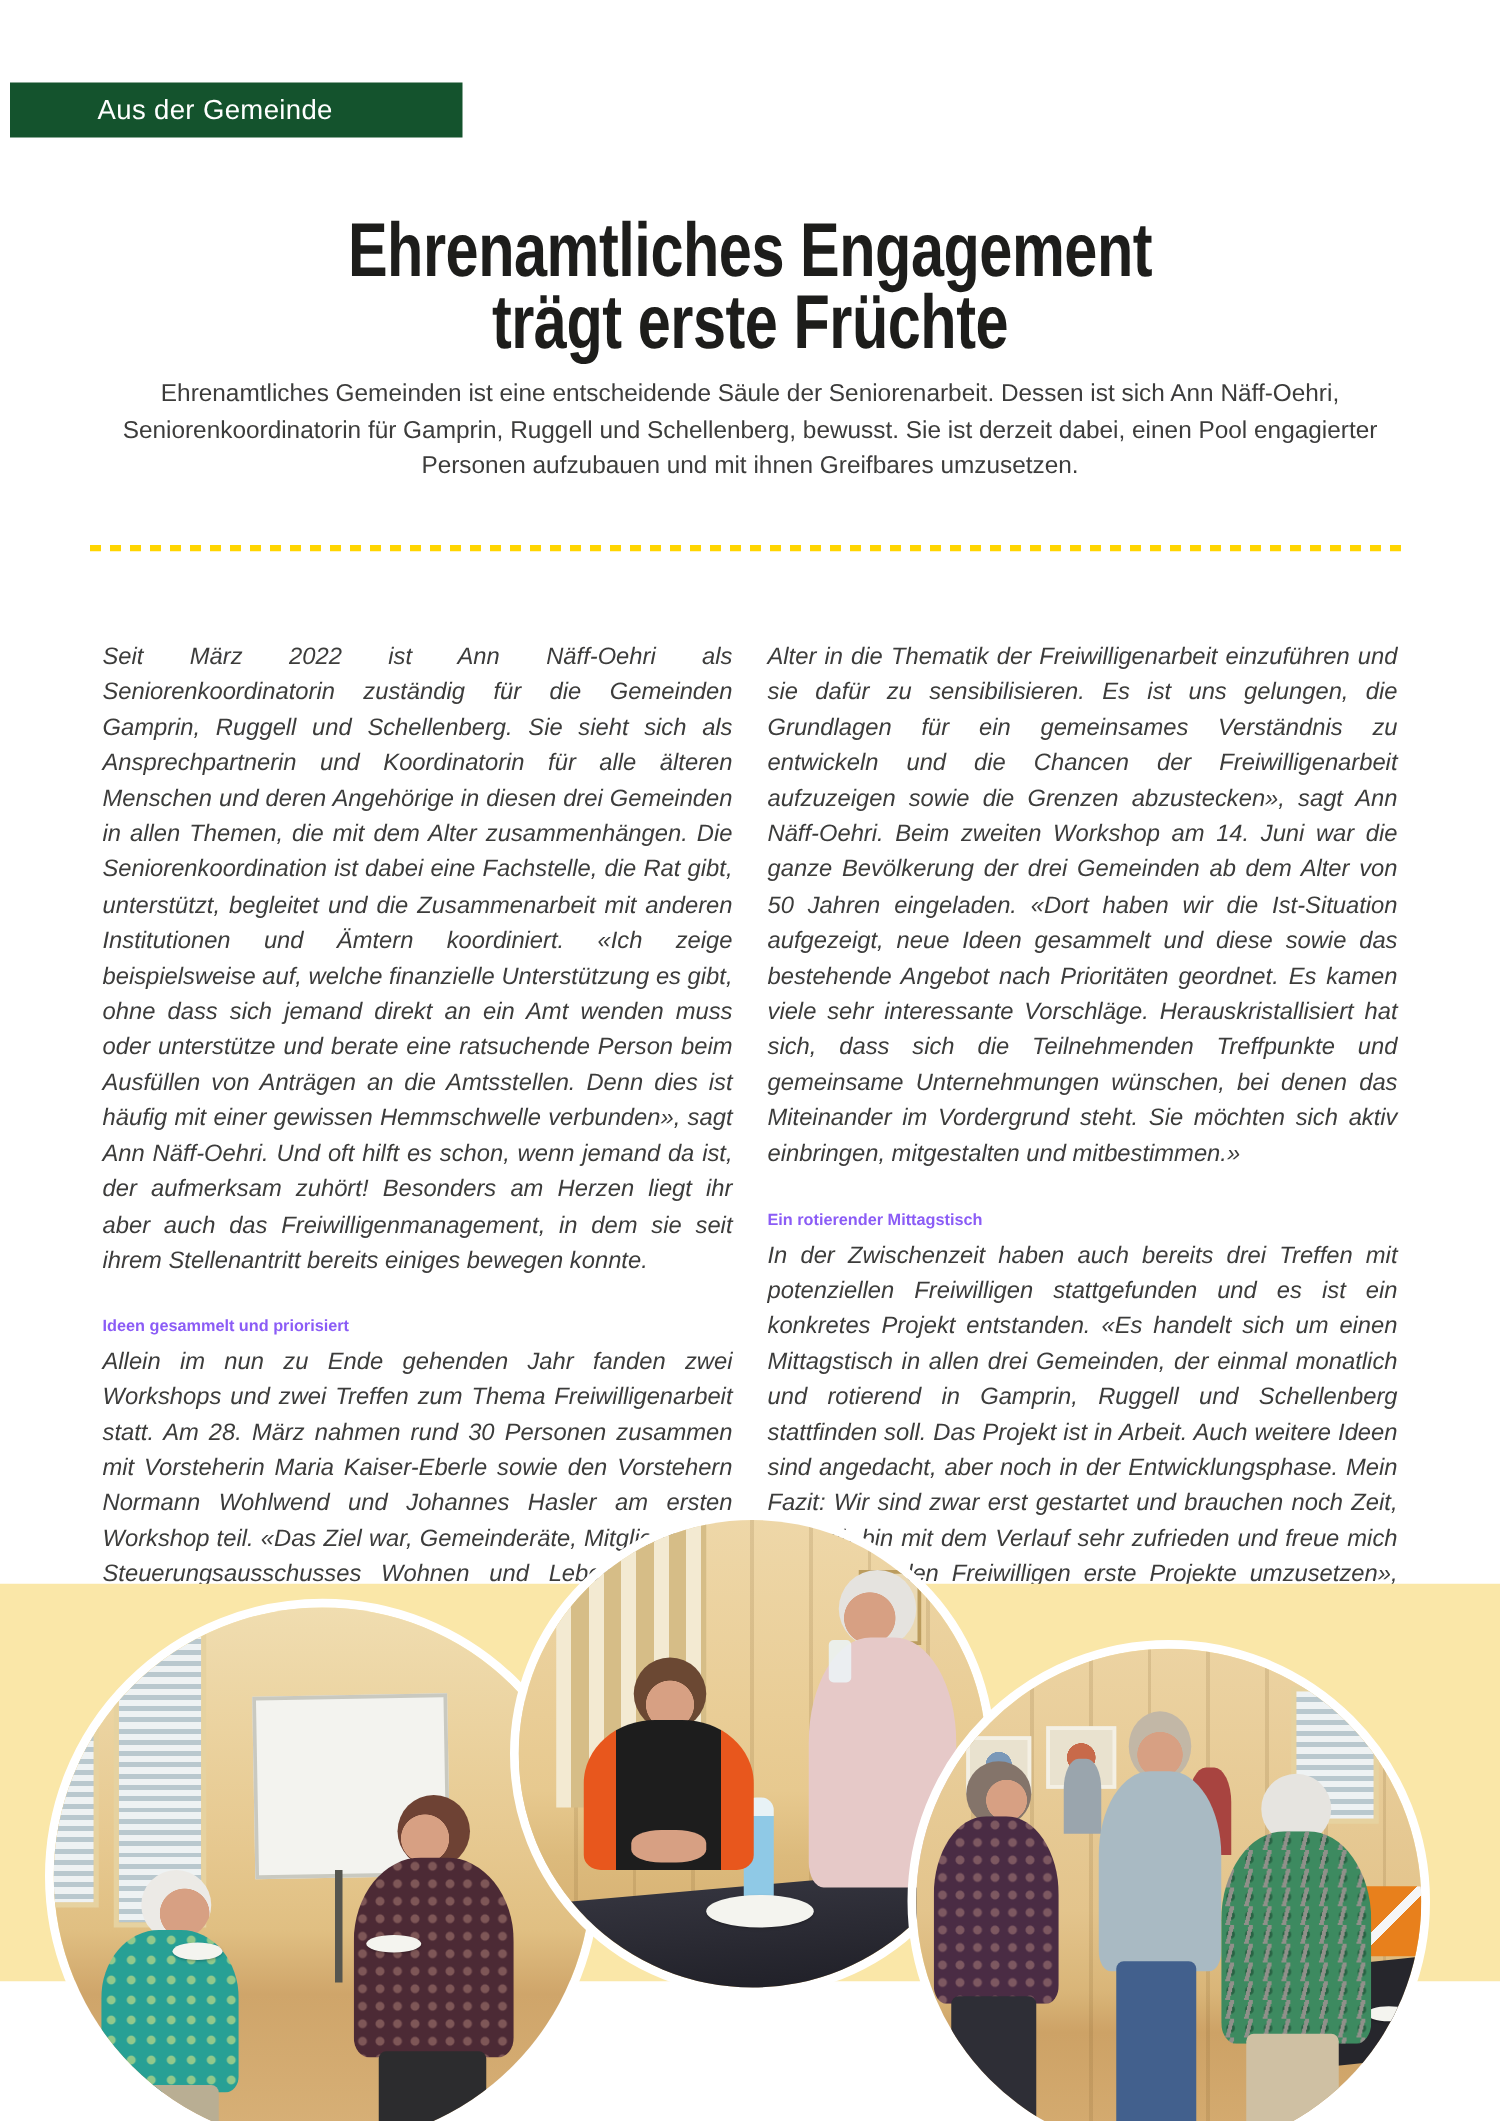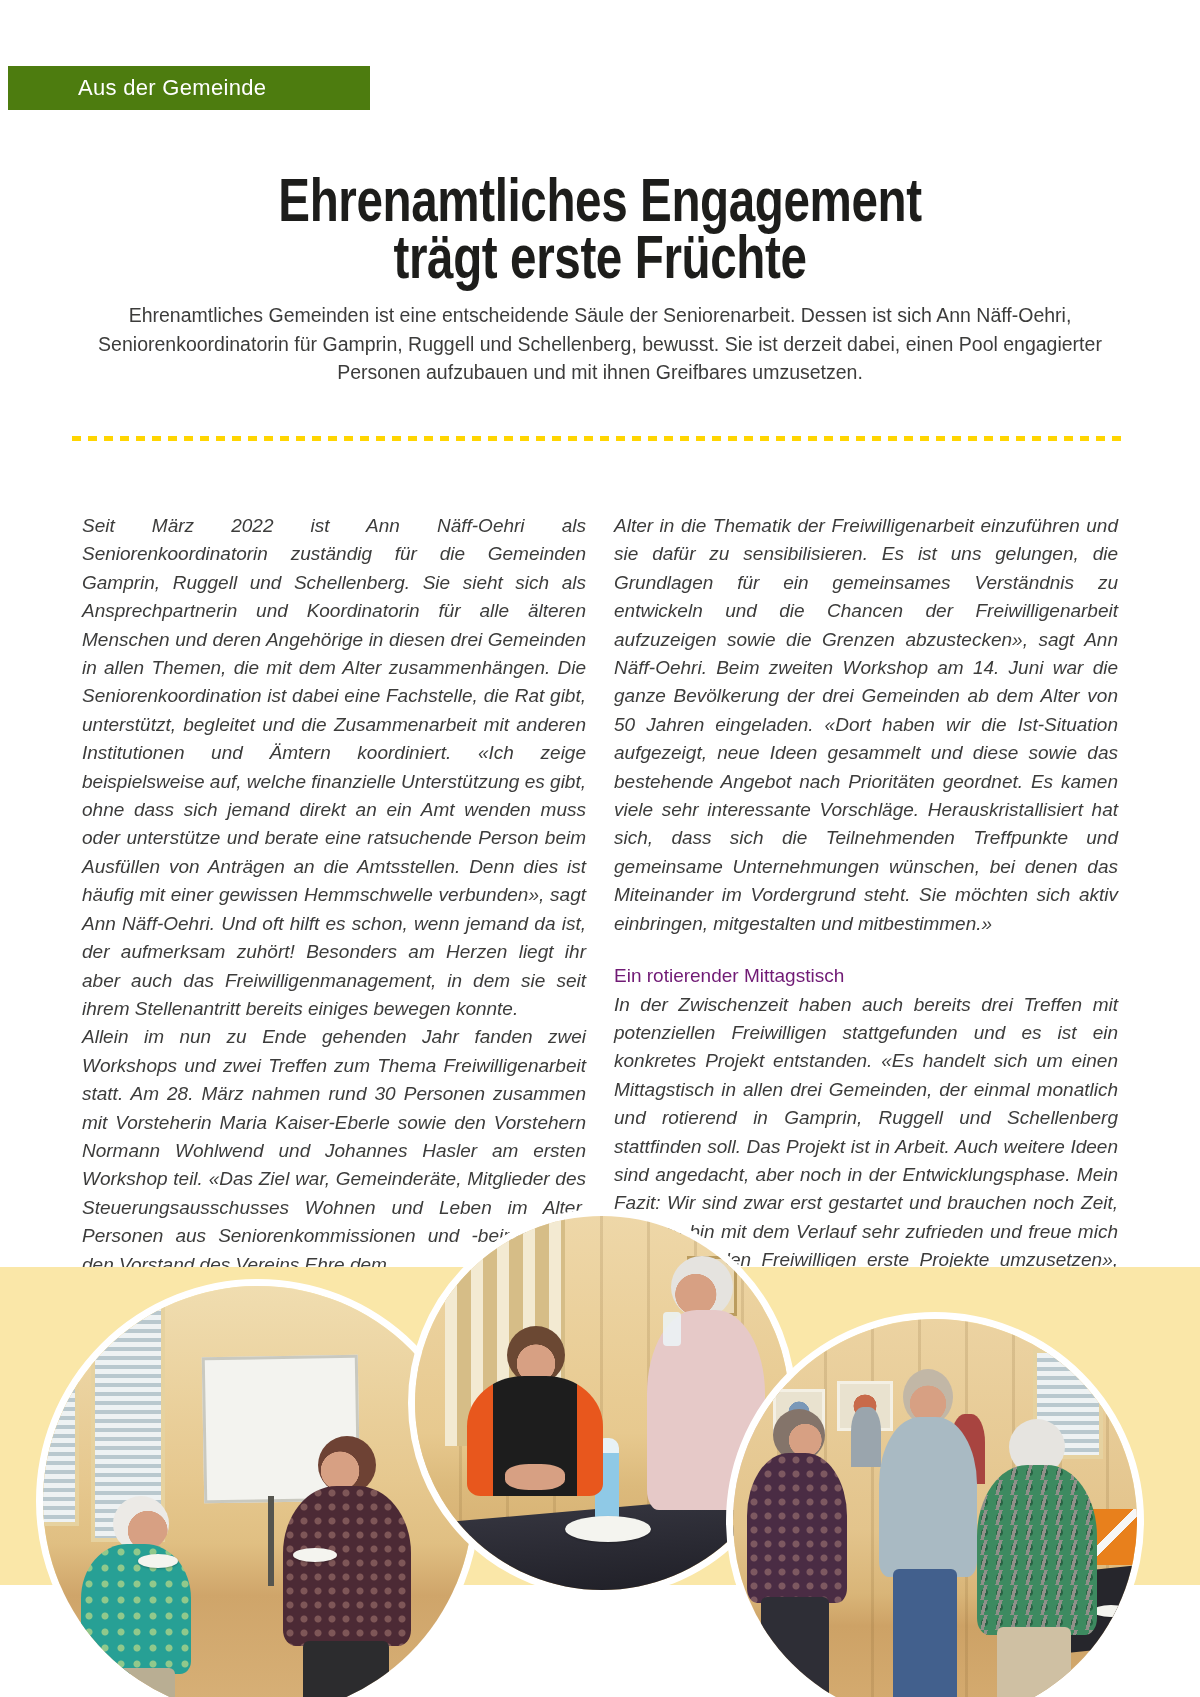--- a/index.html
+++ b/index.html
@@ -2,21 +2,21 @@
 <html lang="de"><head>
 <meta charset="utf-8">
 <style>
   html,body{margin:0;padding:0;background:#ffffff;}
   .page{
     position:relative;width:1200px;height:1697px;background:#ffffff;overflow:hidden;
     font-family:"Liberation Sans", sans-serif;color:#3c3c3b;
   }
   
   .badge{
-    position:absolute;left:8px;top:66px;width:362px;height:44px;background:#4d7c0f;
+    position:absolute;left:8px;top:66px;width:362px;height:44px;background:#14532d;
     color:#ffffff;font-size:22px;line-height:44px;padding-left:70px;box-sizing:border-box;
     letter-spacing:.3px;
   }
   .kicker{
     position:absolute;top:150px;left:0;width:100%;text-align:center;
     font-size:21px;font-weight:bold;color:#1d1d1b;
   }
   .headline{
     position:absolute;top:172px;left:0;width:100%;margin:0;text-align:center;
     font-size:61px;line-height:57px;font-weight:bold;color:#1d1d1b;
@@ -30,21 +30,21 @@
     position:absolute;top:436px;left:72px;width:1056px;height:5px;
     background:repeating-linear-gradient(90deg,#FFD500 0 9px,transparent 9px 16px);
   }
   
   .columns{
     position:absolute;top:512px;left:82px;width:1036px;display:flex;gap:28px;
     font-size:19px;line-height:28.4px;text-align:justify;color:#3c3c3b;
   }
   .col{width:504px;}
   .col p{margin:0;font-style:italic;}
-  .subheading{margin:24px 0 0 0;font-size:19px;line-height:28.4px;font-weight:normal;color:#701a75;text-align:left;}
+  .subheading{margin:24px 0 0 0;font-size:13px;line-height:28.4px;font-weight:bold;color:#8b5cf6;text-align:left;}
   
   .photo-band{position:absolute;left:0;top:1267px;width:1200px;height:318px;background:#FAE7A8;z-index:1;}
   .photo{position:absolute;border-radius:50%;border:7px solid #ffffff;overflow:hidden;box-sizing:border-box;}
   .photo-left{left:36px;top:1279px;width:444px;height:444px;z-index:2;}
   .photo-middle{left:408px;top:1209px;width:388px;height:388px;z-index:3;}
   .photo-right{left:726px;top:1312px;width:418px;height:418px;z-index:4;}
   .photo .fill{position:absolute;inset:0;}
   .bg-room-l{background:linear-gradient(180deg,#f0ddb0 0%,#e6c88f 45%,#e0bf82 60%,#cfa56a 72%,#d8b178 100%);}
   .bg-room-m{background:linear-gradient(180deg,#eed7a8 0%,#e7c98f 58%,#dcba7c 72%,#d2a96c 100%);}
   .bg-room-r{background:linear-gradient(180deg,#ecd3a2 0%,#e3c48c 52%,#d9b578 68%,#cda266 76%,#d6ad72 100%);}
@@ -73,20 +73,21 @@
 
   <h1 class="headline"><span>Ehrenamtliches Engagement</span><br><span>trägt erste Früchte</span></h1>
 
   <p class="intro">Ehrenamtliches Gemeinden ist eine entscheidende Säule der Seniorenarbeit. Dessen ist sich Ann Näff-Oehri, Seniorenkoordinatorin für Gamprin, Ruggell und Schellenberg, bewusst. Sie ist derzeit dabei, einen Pool engagierter Personen aufzubauen und mit ihnen Greifbares umzusetzen.</p>
 
   <div class="dashed-rule"></div>
 
   <div class="columns">
     <div class="col">
       <p>Seit März 2022 ist Ann Näff-Oehri als Seniorenkoordinatorin zuständig für die Gemeinden Gamprin, Ruggell und Schellenberg. Sie sieht sich als Ansprechpartnerin und Koordinatorin für alle älteren Menschen und deren Angehörige in diesen drei Gemeinden in allen Themen, die mit dem Alter zusammenhängen. Die Seniorenkoordination ist dabei eine Fachstelle, die Rat gibt, unterstützt, begleitet und die Zusammenarbeit mit anderen Institutionen und Ämtern koordiniert. «Ich zeige beispielsweise auf, welche finanzielle Unterstützung es gibt, ohne dass sich jemand direkt an ein Amt wenden muss oder unterstütze und berate eine ratsuchende Person beim Ausfüllen von Anträgen an die Amtsstellen. Denn dies ist häufig mit einer gewissen Hemmschwelle verbunden», sagt Ann Näff-Oehri. Und oft hilft es schon, wenn jemand da ist, der aufmerksam zuhört! Besonders am Herzen liegt ihr aber auch das Freiwilligenmanagement, in dem sie seit ihrem Stellenantritt bereits einiges bewegen konnte.</p>
+      <h3 class="subheading">Ideen gesammelt und priorisiert</h3>
       <p>Allein im nun zu Ende gehenden Jahr fanden zwei Workshops und zwei Treffen zum Thema Freiwilligenarbeit statt. Am 28. März nahmen rund 30 Personen zusammen mit Vorsteherin Maria Kaiser-Eberle sowie den Vorstehern Normann Wohlwend und Johannes Hasler am ersten Workshop teil. «Das Ziel war, Gemeinderäte, Mitglieder des Steuerungsausschusses Wohnen und Leben im Alter, Personen aus Seniorenkommissionen und -beirat sowie den Vorstand des Vereins Ehre dem</p>
     </div>
     <div class="col">
       <p>Alter in die Thematik der Freiwilligenarbeit einzuführen und sie dafür zu sensibilisieren. Es ist uns gelungen, die Grundlagen für ein gemeinsames Verständnis zu entwickeln und die Chancen der Freiwilligenarbeit aufzuzeigen sowie die Grenzen abzustecken», sagt Ann Näff-Oehri. Beim zweiten Workshop am 14. Juni war die ganze Bevölkerung der drei Gemeinden ab dem Alter von 50 Jahren eingeladen. «Dort haben wir die Ist-Situation aufgezeigt, neue Ideen gesammelt und diese sowie das bestehende Angebot nach Prioritäten geordnet. Es kamen viele sehr interessante Vorschläge. Herauskristallisiert hat sich, dass sich die Teilnehmenden Treffpunkte und gemeinsame Unternehmungen wünschen, bei denen das Miteinander im Vordergrund steht. Sie möchten sich aktiv einbringen, mitgestalten und mitbestimmen.»</p>
       <h3 class="subheading">Ein rotierender Mittagstisch</h3>
       <p>In der Zwischenzeit haben auch bereits drei Treffen mit potenziellen Freiwilligen stattgefunden und es ist ein konkretes Projekt entstanden. «Es handelt sich um einen Mittagstisch in allen drei Gemeinden, der einmal monatlich und rotierend in Gamprin, Ruggell und Schellenberg stattfinden soll. Das Projekt ist in Arbeit. Auch weitere Ideen sind angedacht, aber noch in der Entwicklungsphase. Mein Fazit: Wir sind zwar erst gestartet und brauchen noch Zeit, aber ich bin mit dem Verlauf sehr zufrieden und freue mich darauf, mit den Freiwilligen erste Projekte umzusetzen», sagt Ann Näff-Oehri.</p>
     </div>
   </div>
 
   <div class="photo-band"></div>

